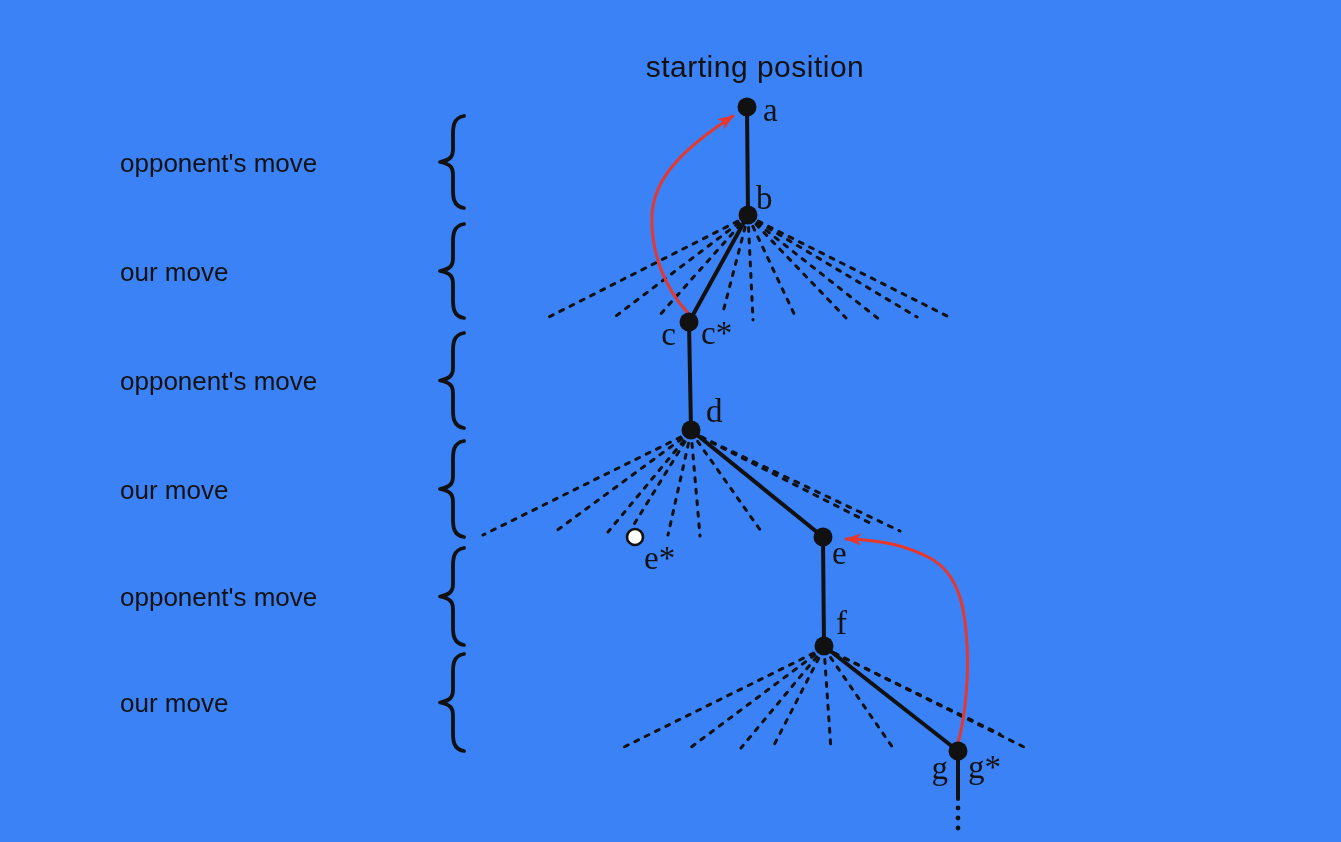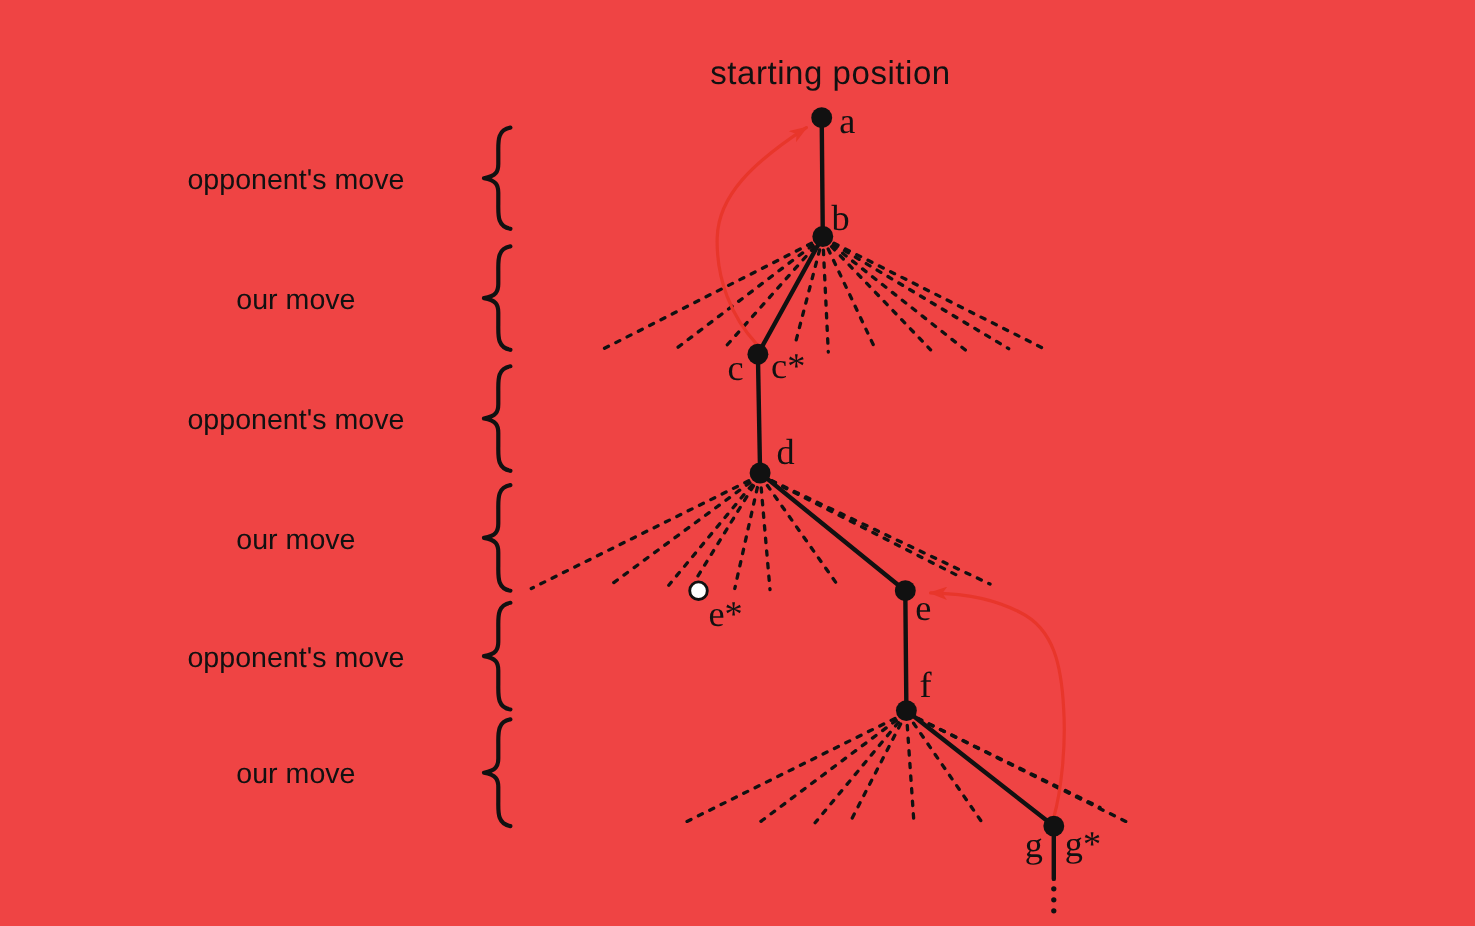--- a/index.html
+++ b/index.html
@@ -1,26 +1,26 @@
 <!DOCTYPE html>
 <html style="--ink: #111111; --accent: #e8362b;"><head>
 <meta charset="utf-8">
 <style>
   :root { --ink:#111111; --accent:#e8362b; }
   html,body{margin:0;padding:0;background:#ffffff;}
   .stage{
-    position:relative;width:1341px;height:842px;background:#ef4444;
+    position:relative;width:1341px;height:842px;background:#3b82f6;
     font-family:"Liberation Sans",sans-serif;overflow:hidden;
   }
   .figure-title{
     position:absolute;left:555px;top:50px;width:400px;text-align:center;
     font-size:30px;color:var(--ink);letter-spacing:0.5px;
   }
   .row-label{
-    position:absolute;left:120px;width:298px;text-align:center;
+    position:absolute;left:120px;width:298px;text-align:left;
     font-size:26px;color:var(--ink);line-height:28px;white-space:nowrap;
   }
   svg.tree{position:absolute;left:0;top:0;}
   svg.tree text{
     font-family:"Liberation Serif","DejaVu Serif",serif;
     font-size:33px;fill:var(--ink);
   }
   .edge{stroke:var(--ink);stroke-width:4;stroke-linecap:round;fill:none;}
   .fan-line{stroke:var(--ink);stroke-width:3;stroke-linecap:round;stroke-dasharray:4 7.5;fill:none;}
   .node{fill:var(--ink);stroke:none;}

